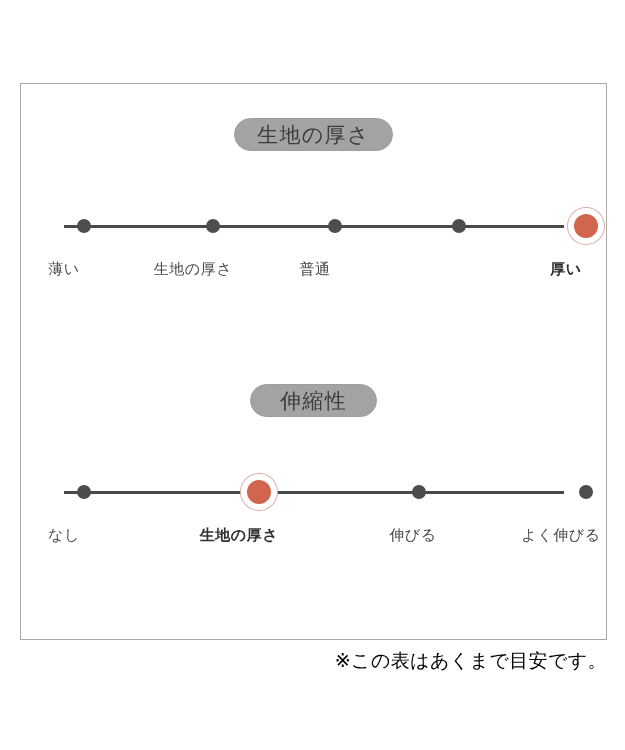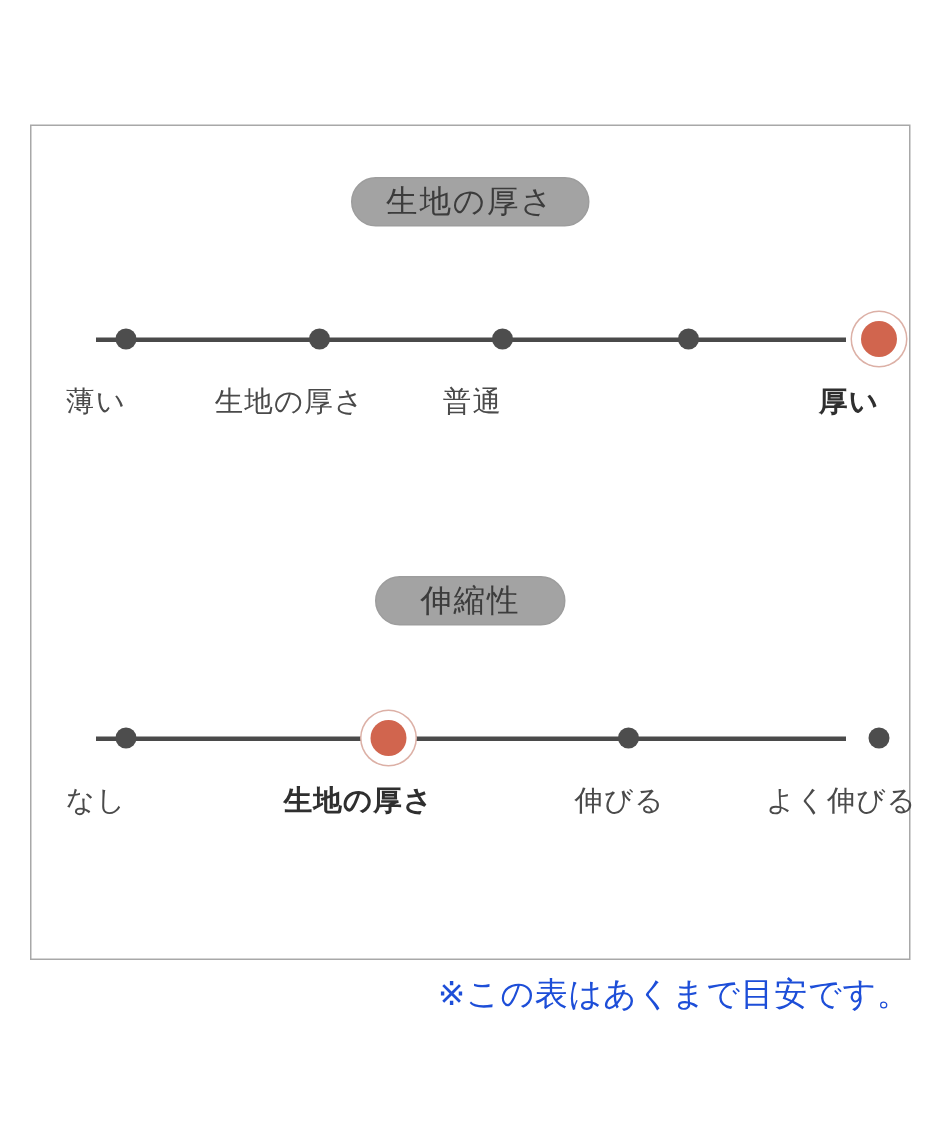--- a/index.html
+++ b/index.html
@@ -96,39 +96,39 @@
   
   .label-row {
     position: relative;
     height: 28px;
     margin-top: 6px;
   }
   .scale-label {
     position: absolute;
     top: 0;
     transform: translateX(-50%);
-    font-size: 19px;
+    font-size: 15px;
     line-height: 28px;
     letter-spacing: 0.04em;
     color: #4a4a4a;
     white-space: nowrap;
   }
   .scale-label.active {
     font-weight: bold;
     color: #2f2f2f;
   }
 
   
   .footnote {
     position: absolute;
     right: 18px;
     top: 648px;
-    font-size: 22px;
+    font-size: 19px;
     letter-spacing: 0.02em;
-    color: #1d4ed8;
+    color: #000000;
     white-space: nowrap;
   }
 </style>
 </head>
 <body>
 
 <div class="spec-frame">
 
   <section class="scale-group group-thickness">
     <div class="pill-wrap">

